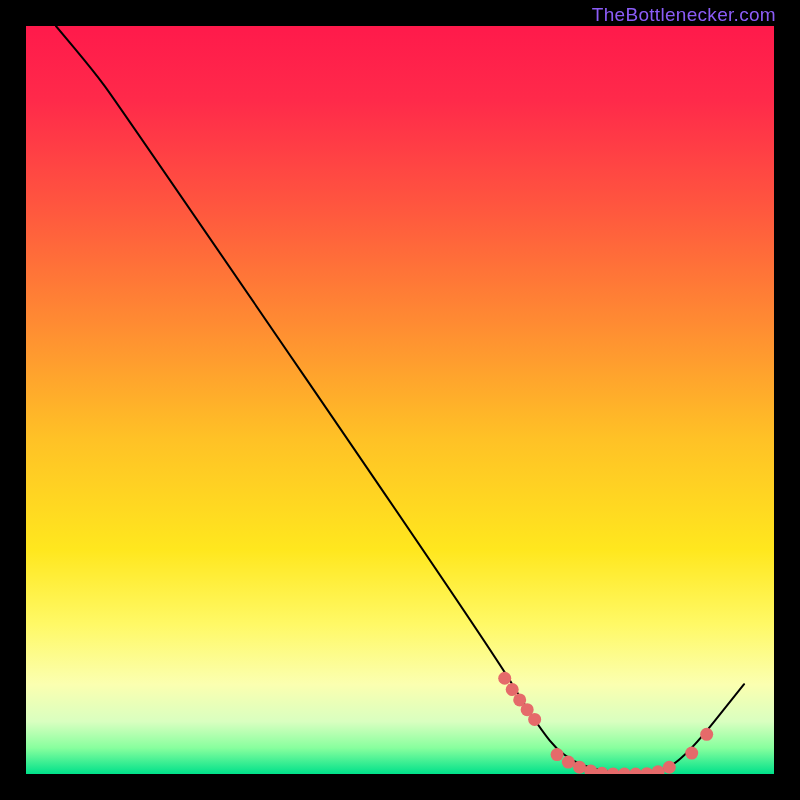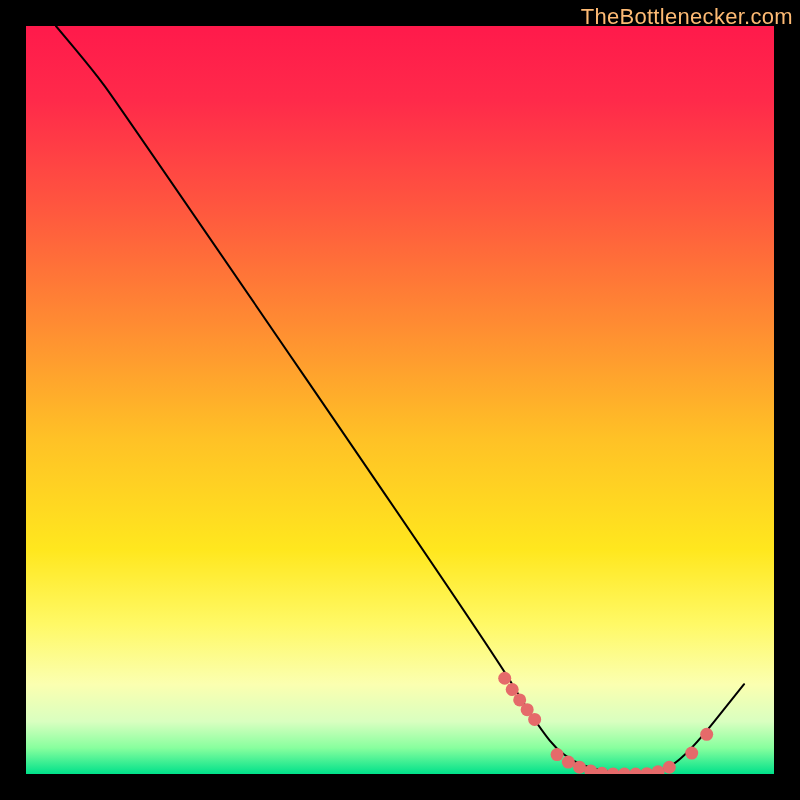--- a/index.html
+++ b/index.html
@@ -13,23 +13,23 @@
   }
   .frame {
     position: relative;
     width: 800px;
     height: 800px;
     background: #000;
   }
   .watermark {
     position: absolute;
     top: 4px;
-    right: 7px;
-    color: #fdba74;
-    font-size: 22px;
+    right: 24px;
+    color: #8b5cf6;
+    font-size: 19px;
     font-weight: 500;
     letter-spacing: 0.3px;
     z-index: 5;
   }
   .plot-outer {
     position: absolute;
     left: 26px;
     top: 26px;
     width: 748px;
     height: 748px;

